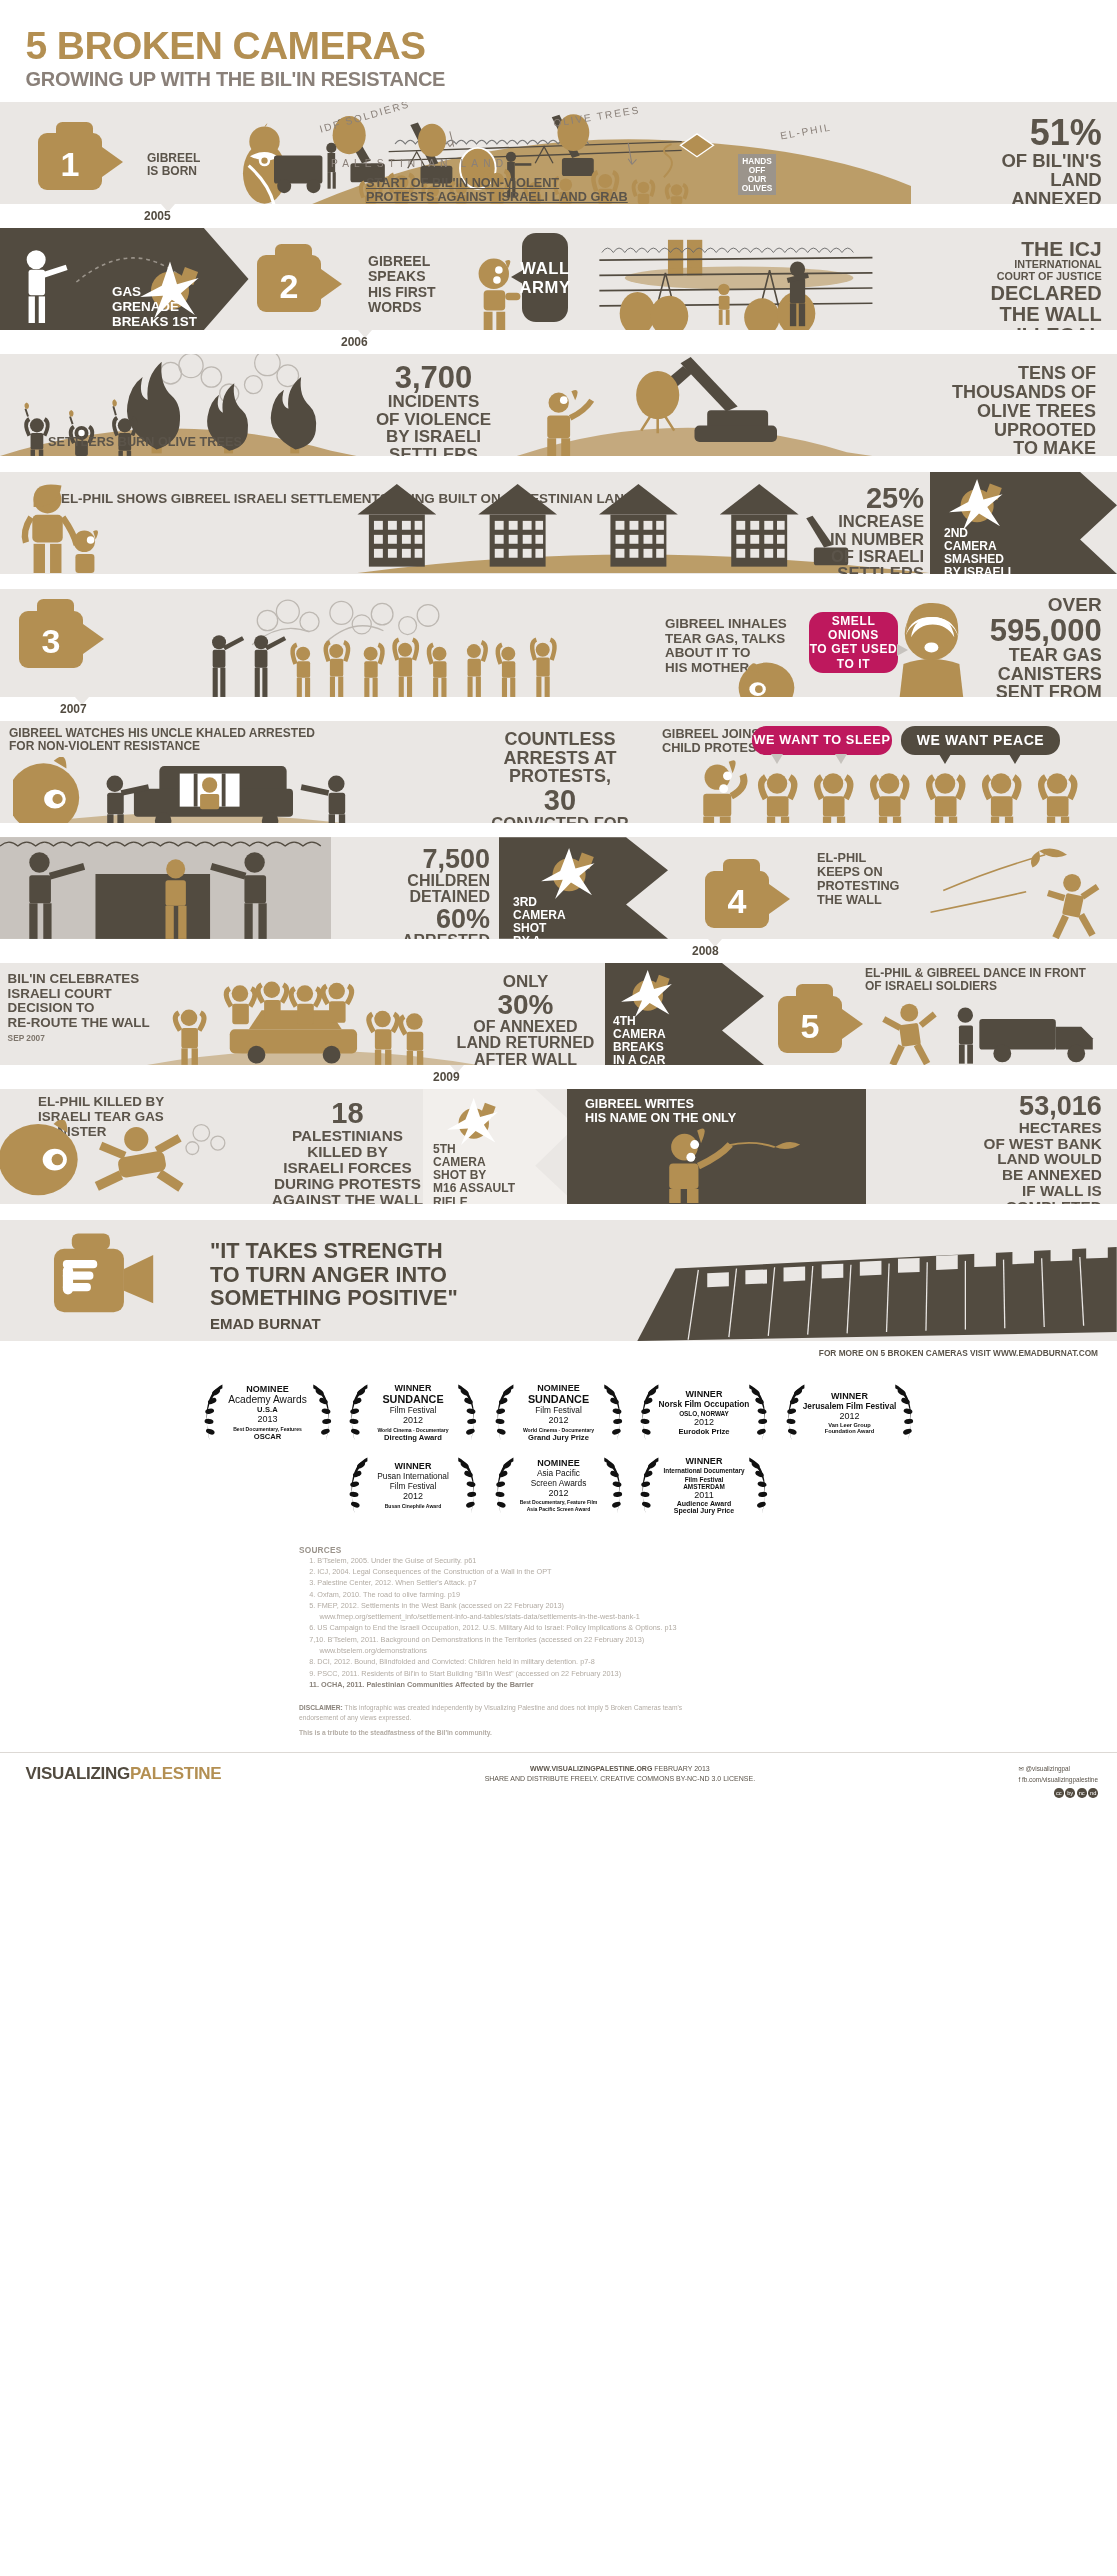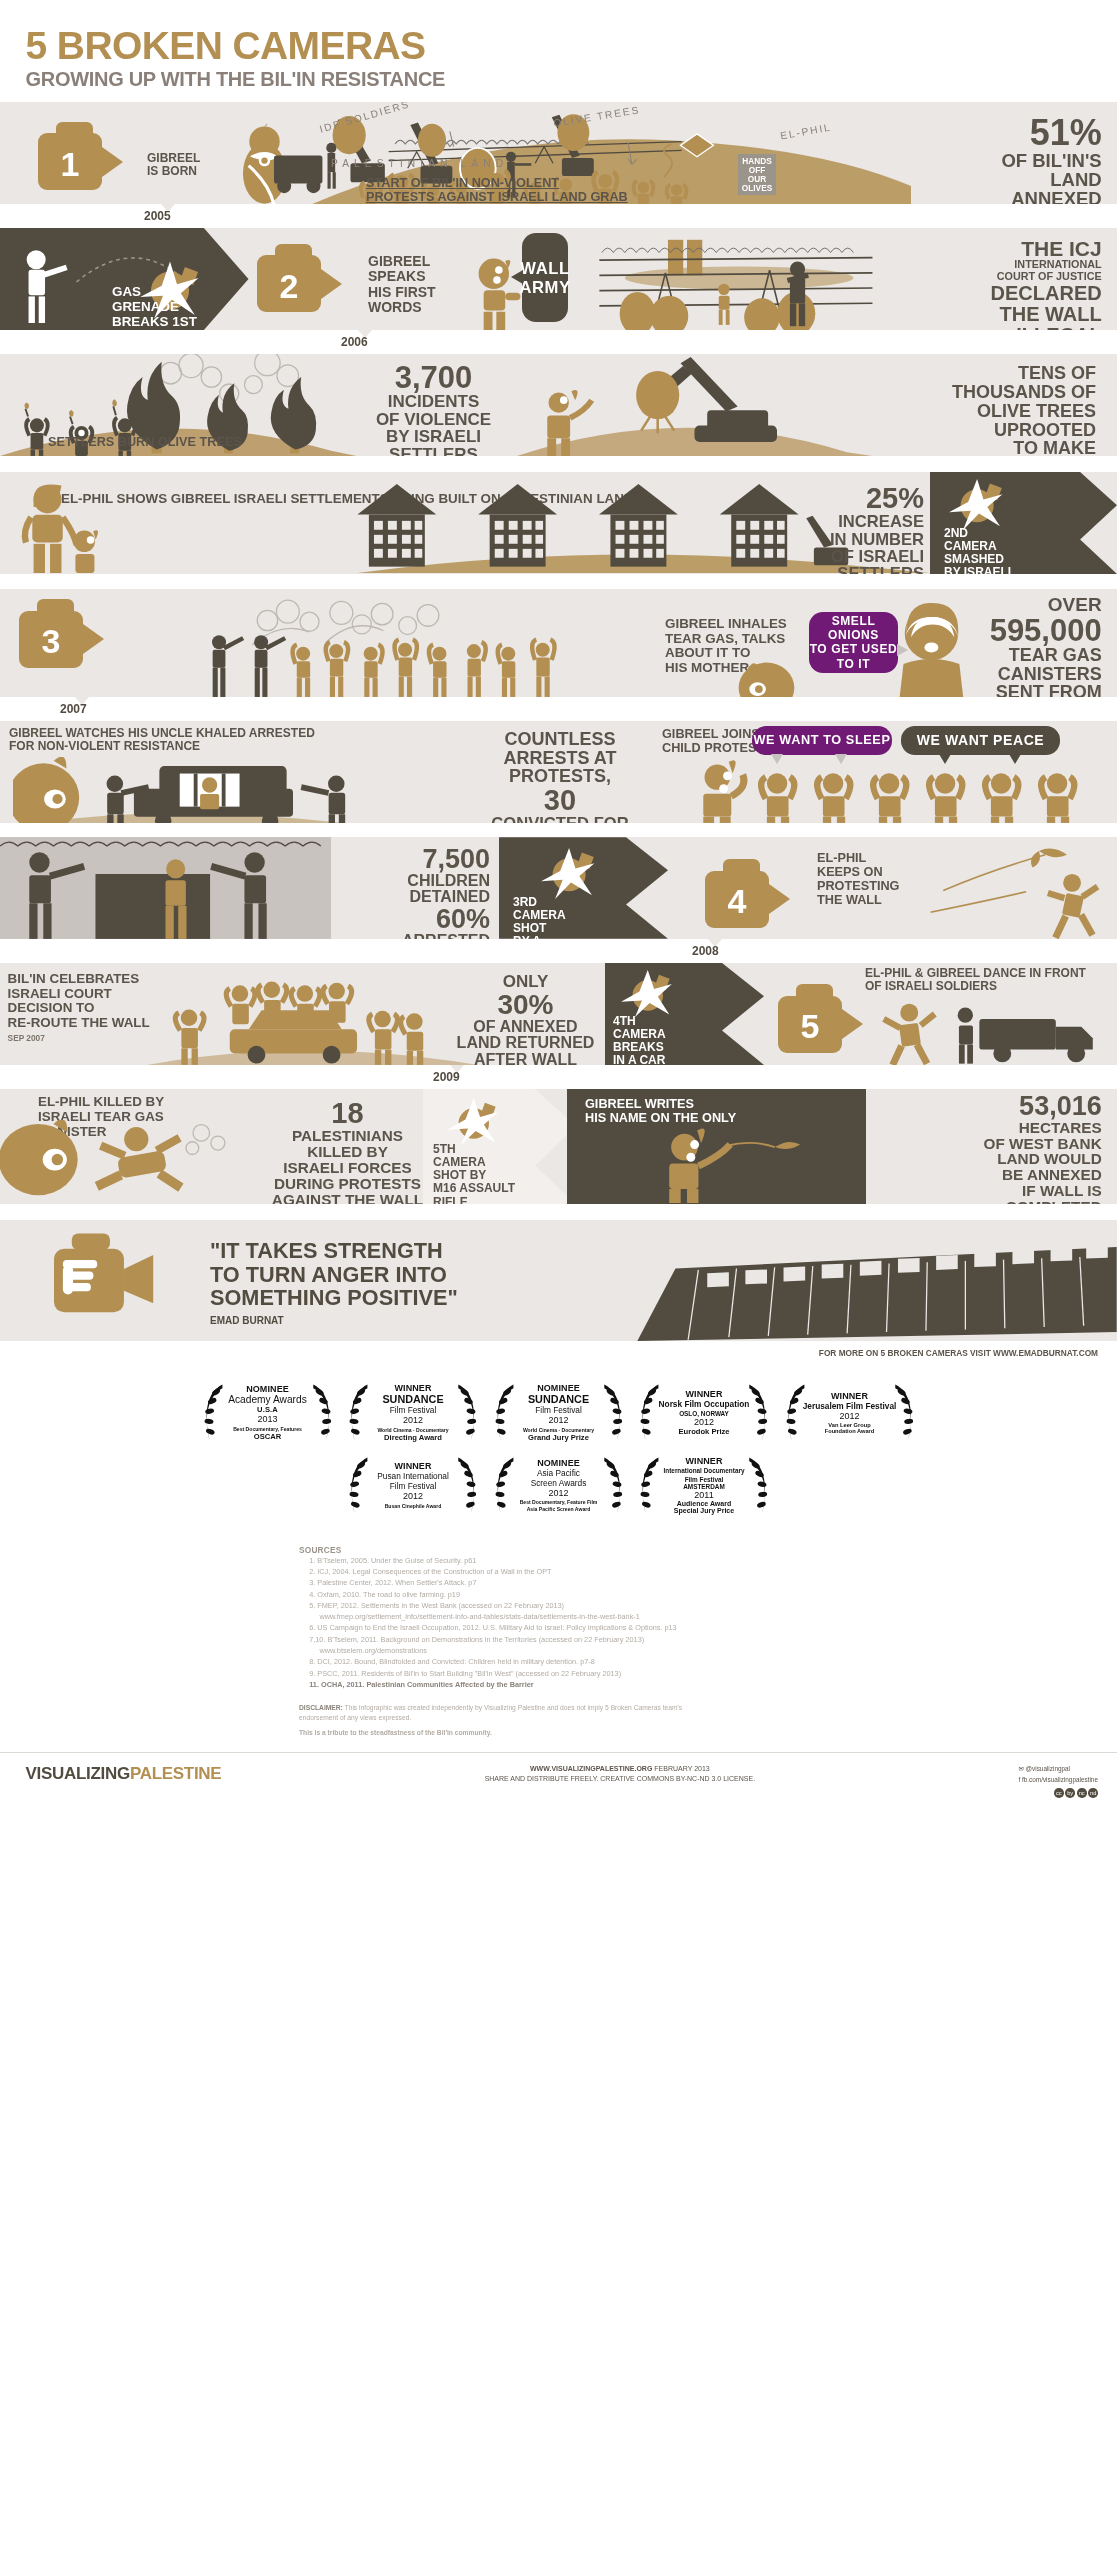--- a/index.html
+++ b/index.html
@@ -58,42 +58,42 @@
   .camera .handle {
     position:absolute; background:#b38f52; border-radius:6.4px 6.4px 0 0;
   }
 
   
   .bubble {
     position:absolute; border-radius:14px; text-align:center;
     display:flex; align-items:center; justify-content:center;
   }
   .bubble.dark { background:#524b40; color:#fff; }
-  .bubble.grey { background:#701a75; color:#fff; }
+  .bubble.grey { background:#be185d; color:#fff; }
   .bubble .tail {
     position:absolute; width:0;height:0;
   }
   .hand-font { font-family:"Liberation Sans", sans-serif; font-weight:bold; letter-spacing:0.6px; }
 
   .sign {
     position:absolute; background:#9b948b; color:#fff; font-size:8.3px;
     font-weight:bold; text-align:center; line-height:1.05; padding:3.2px 3.8px;
   }
 
   .label-hand {
     position:absolute; color:#8a8079; font-size:10.2px; letter-spacing:1.9px;
   }
 
   
   .quote-row { background:#eae7e4; position:relative; height:121px; }
   .quote {
     position:absolute; left:210px; top:19px; width:408px;
     font-size:21.7px; font-weight:bold; color:#524b40; line-height:1.08;
   }
-  .quote .author { font-size:10px; font-weight:bold; margin-top:6.4px; display:block;}
+  .quote .author { font-size:15px; font-weight:bold; margin-top:6.4px; display:block;}
 
   .formore {
     text-align:right; font-size:8.3px; color:#5b544a; font-weight:bold;
     padding:6.4px 19px 10.2px 0;
   }
 
   
   .laurels { padding:11.5px 0 3.8px 0; }
   .laurel-row { display:flex; justify-content:center; gap:11.5px; margin-bottom:6.4px; }
   .laurel {

